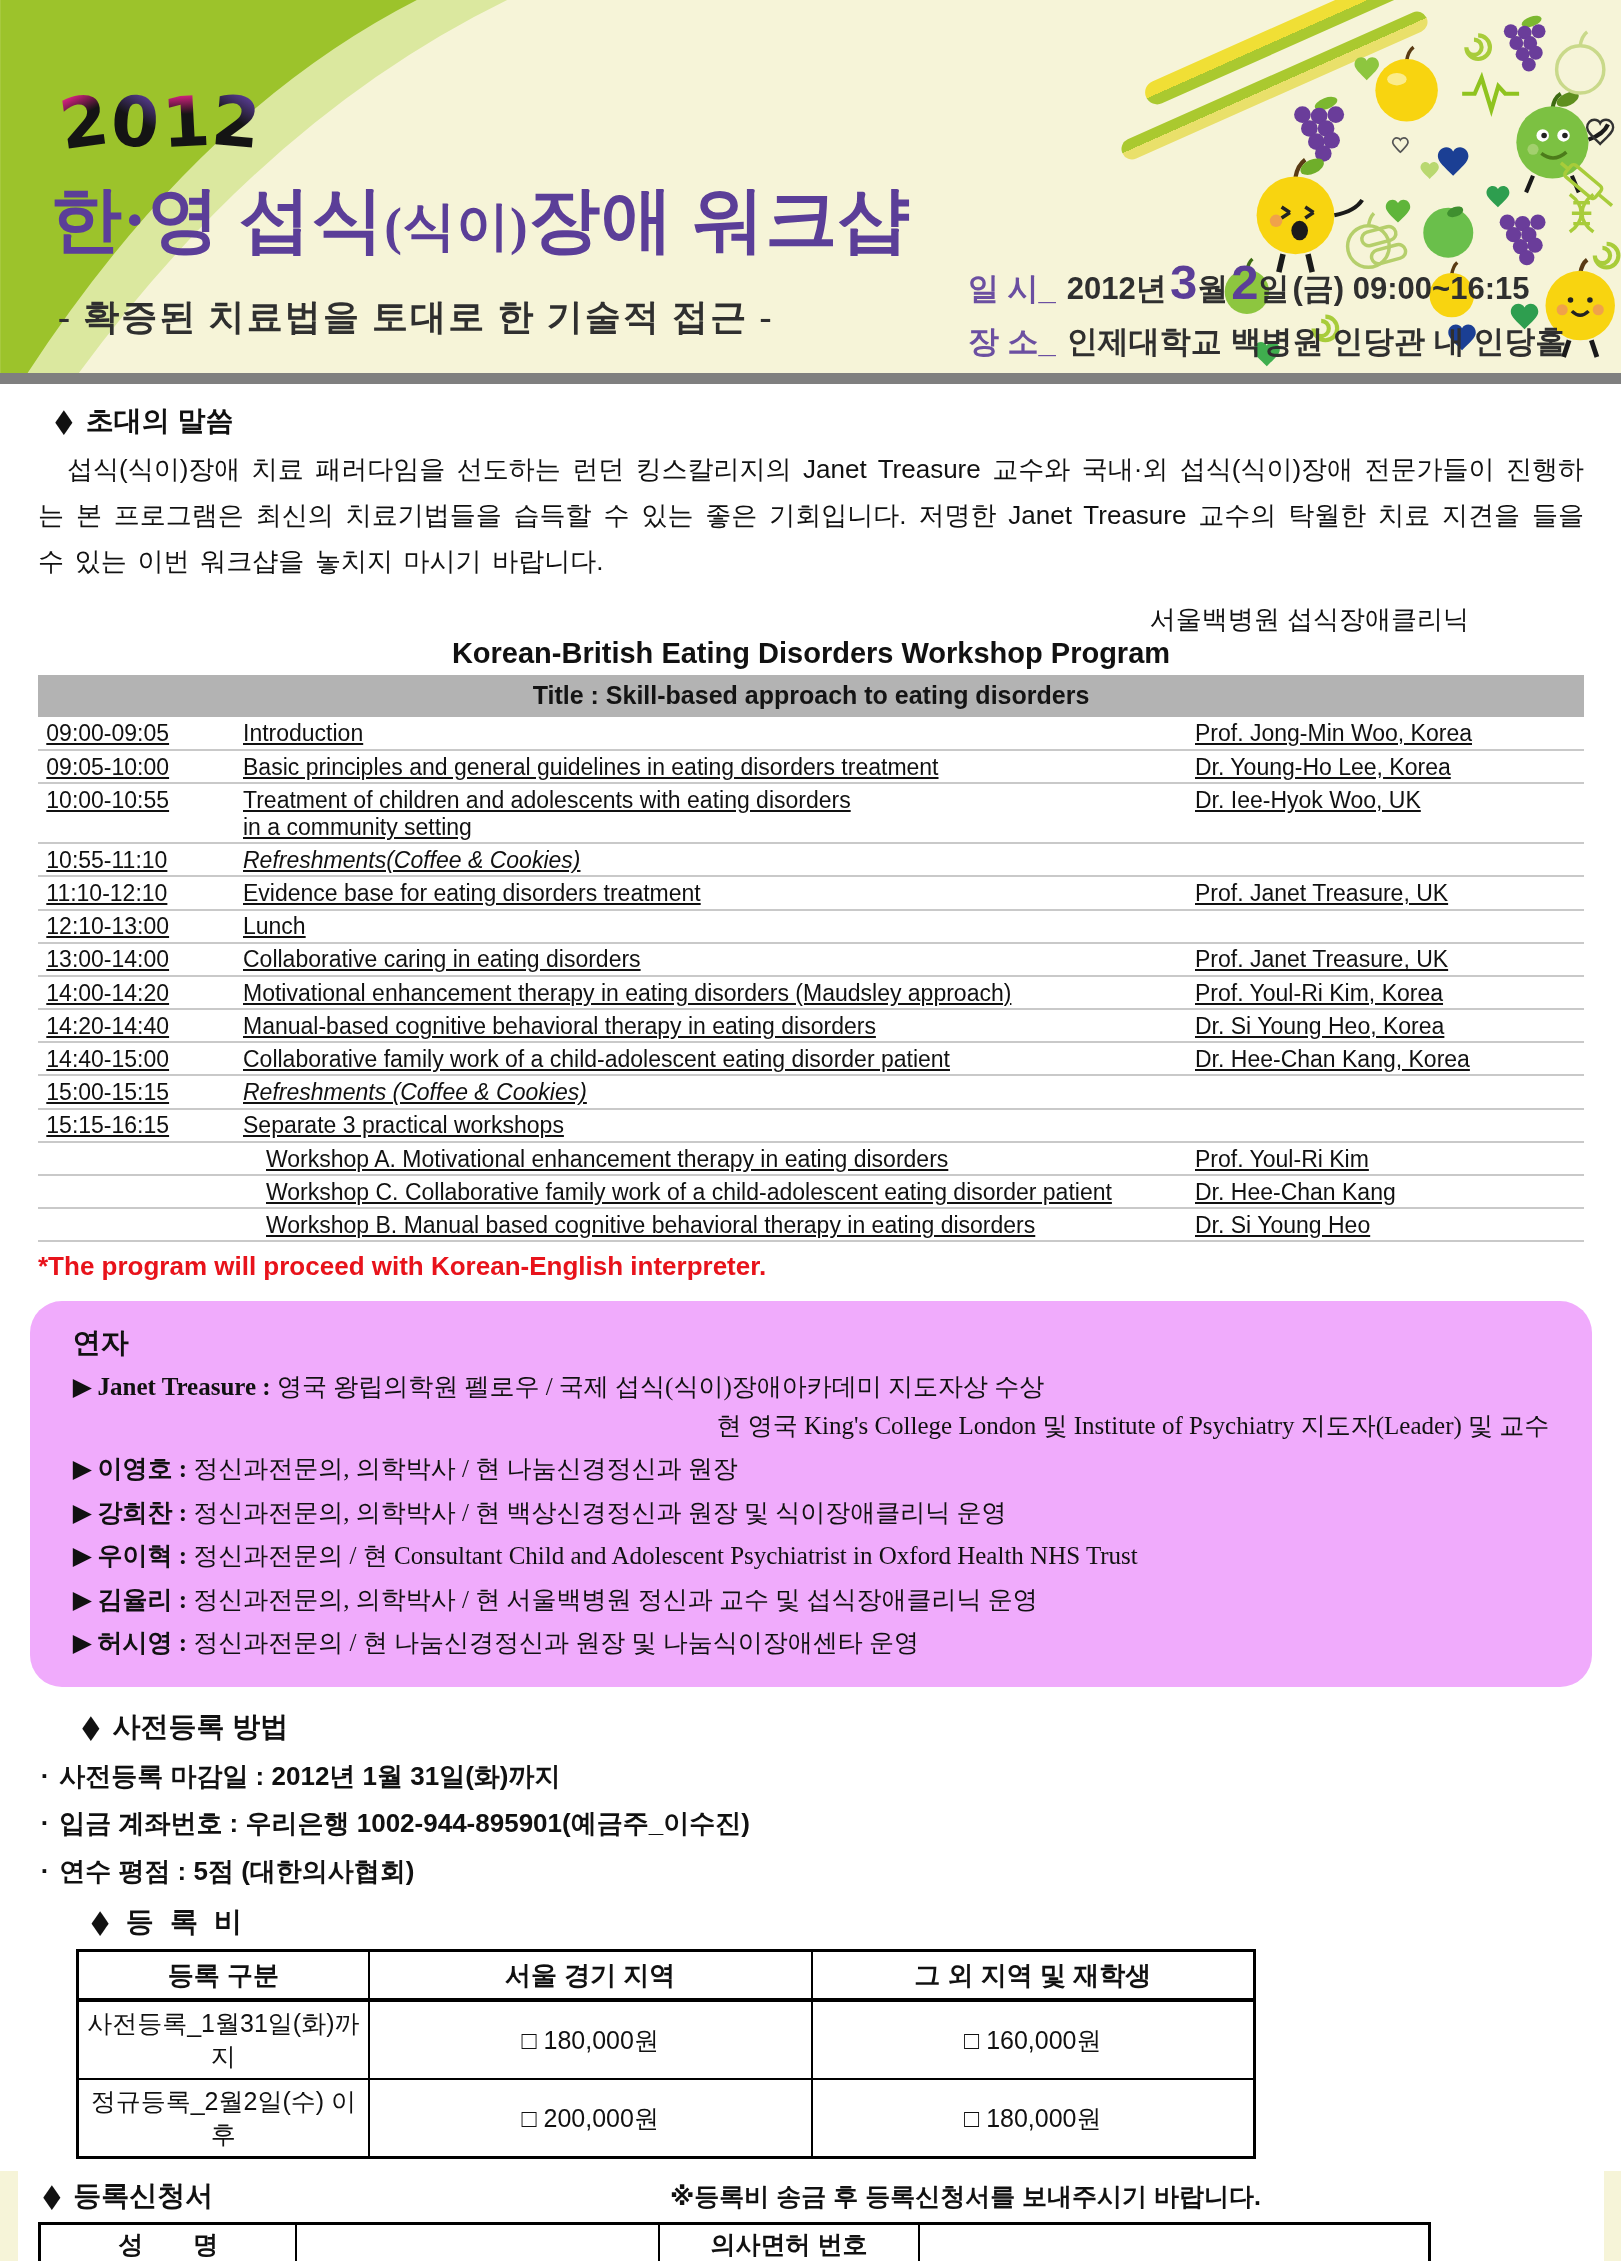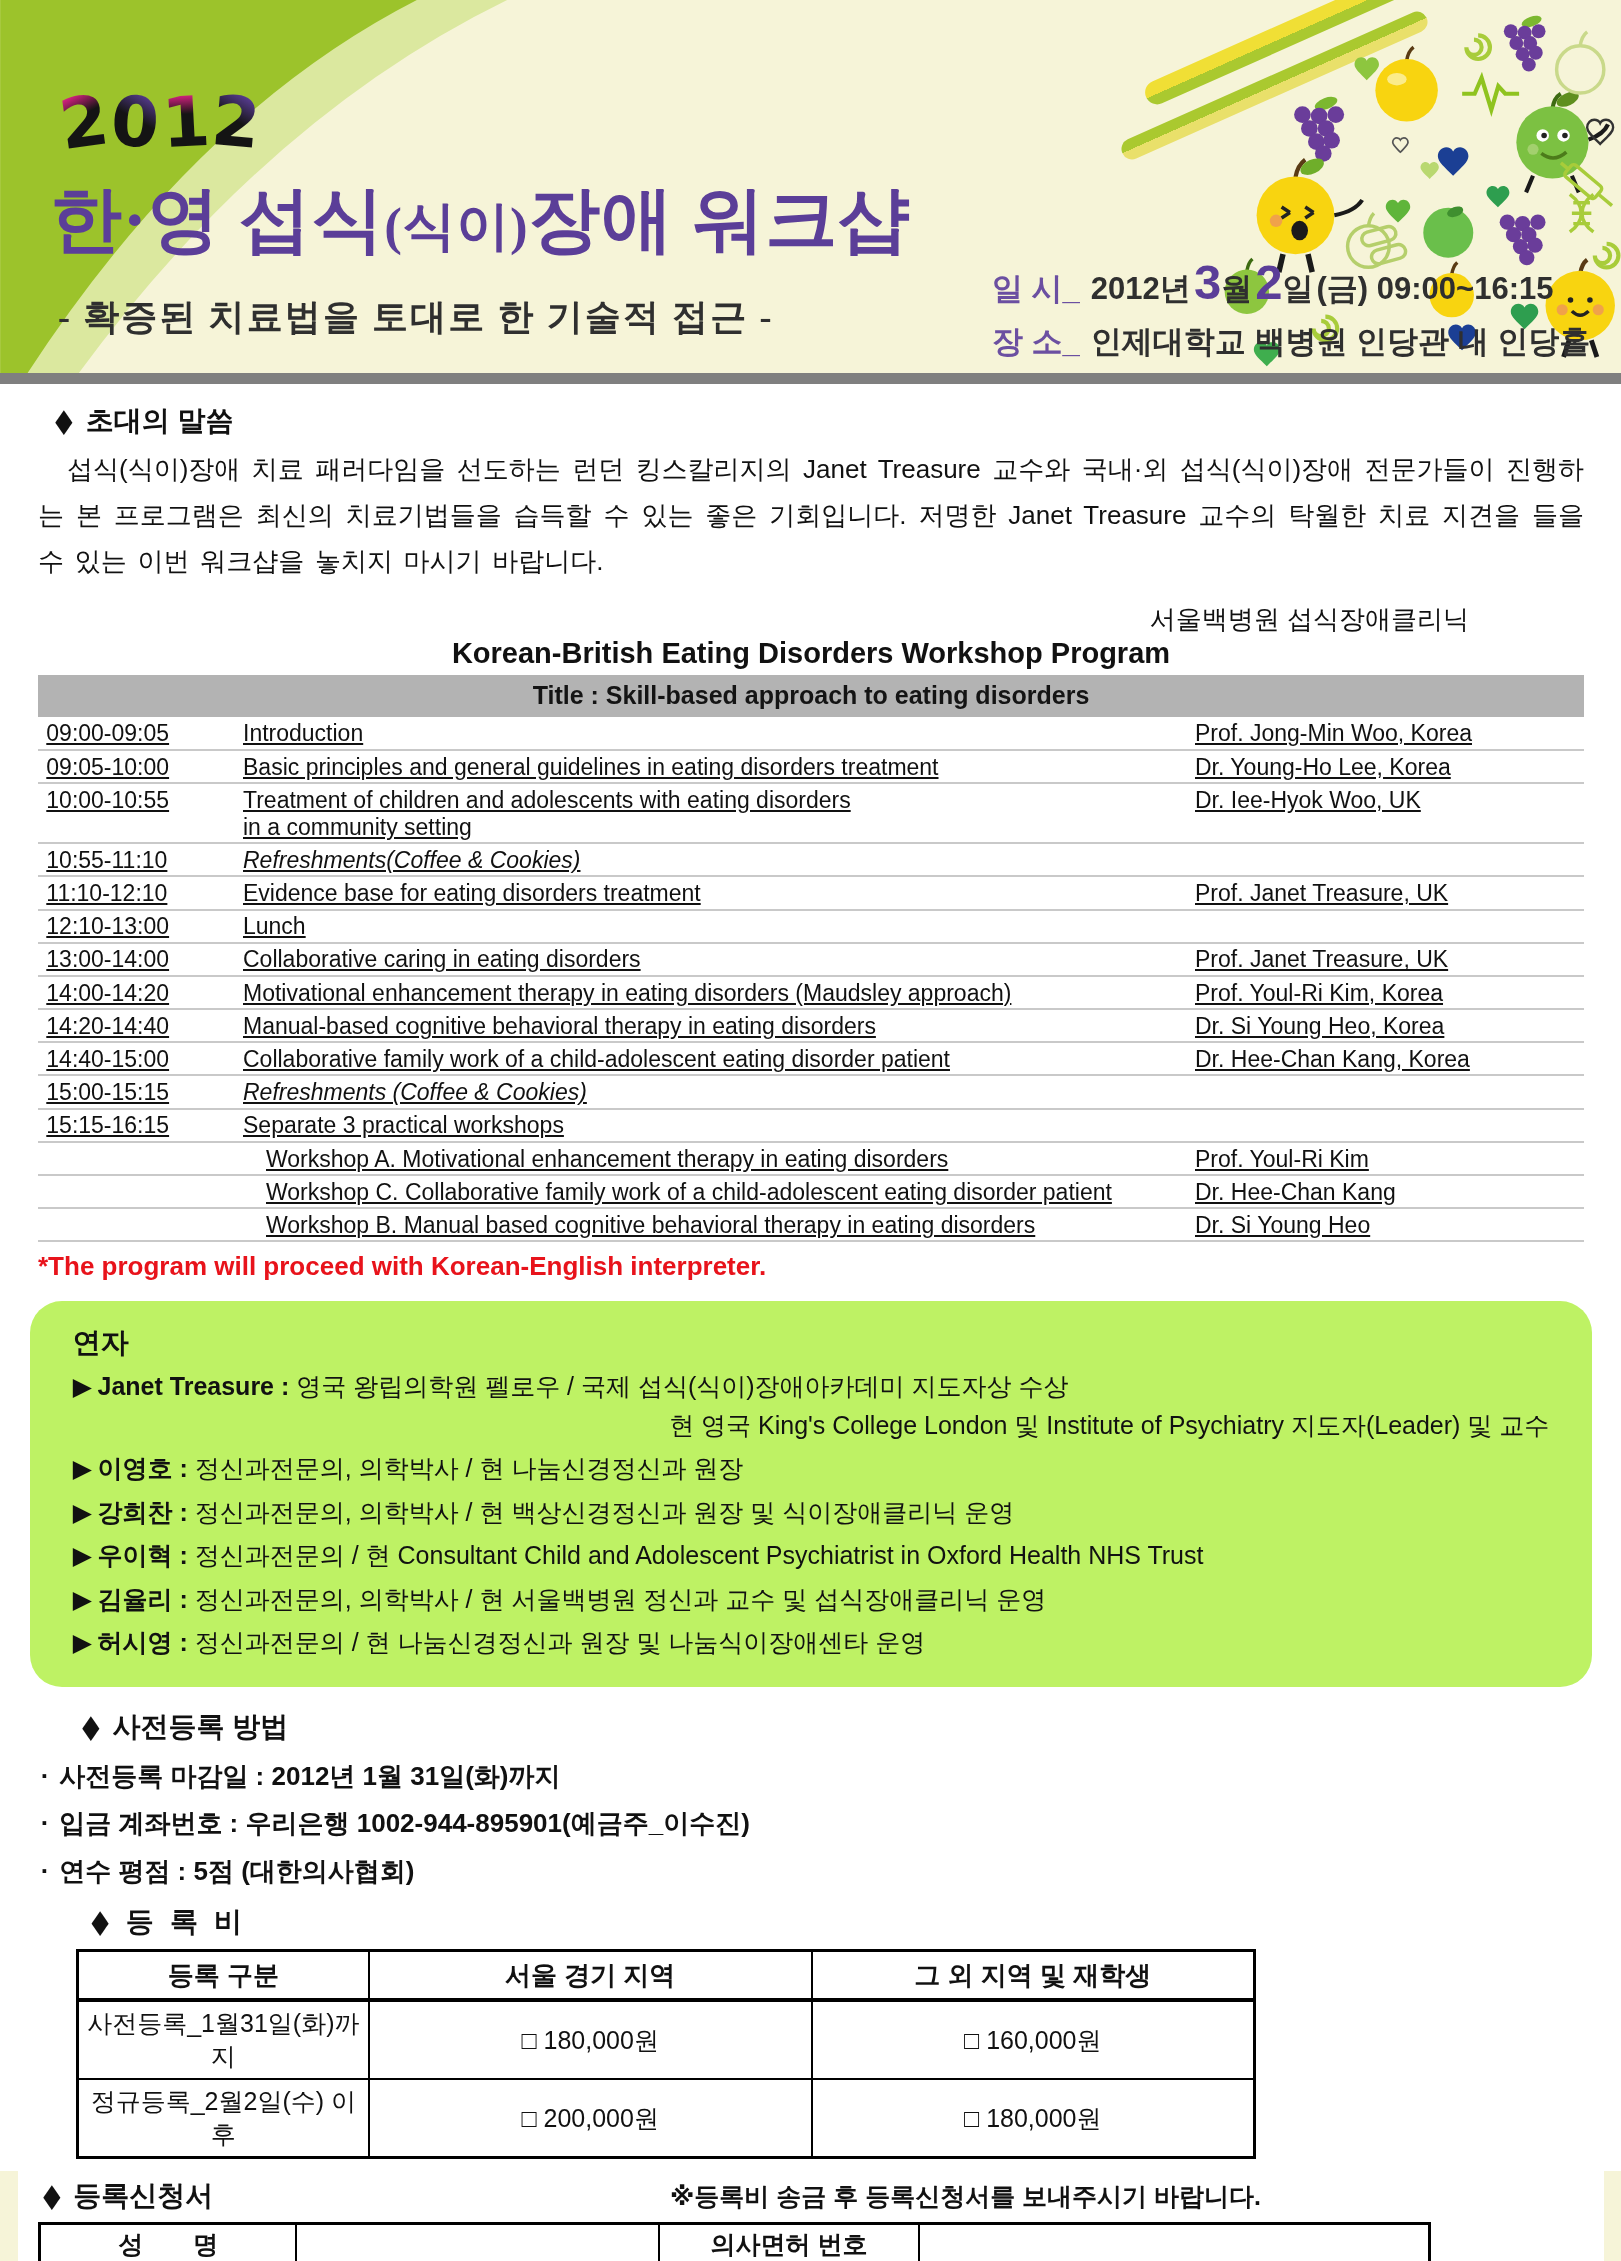--- a/index.html
+++ b/index.html
@@ -27,21 +27,21 @@
   .logo-year .d2 { background-image:linear-gradient(205deg,#5b3e98 0%,#5b3e98 18%,#141414 48%); transform:rotate(4deg); }
   .logo-year .d3 { background-image:linear-gradient(180deg,#e62289 0%,#e62289 14%,#141414 40%); transform:rotate(-3deg); }
   .logo-year .d4 { background-image:linear-gradient(205deg,#5b3e98 0%,#5b3e98 20%,#141414 50%); transform:rotate(5deg); }
 
   .main-title { position:absolute; left:50px; top:172px; color:#5b3e98; font-weight:bold;
                 font-size:72px; font-family:"Liberation Serif","DejaVu Serif",serif; letter-spacing:0.7px; white-space:nowrap; }
   .main-title .paren { font-size:53px; }
   .sub-title { position:absolute; left:58px; top:293px; color:#2f2f2f; font-weight:bold;
                font-size:36px; font-family:"Liberation Serif","DejaVu Serif",serif; letter-spacing:2.1px; white-space:nowrap; }
 
-  .when-where { position:absolute; left:992px; top:258px; white-space:nowrap; }
+  .when-where { position:absolute; left:968px; top:258px; white-space:nowrap; }
   .when-where .kw { color:#6b4fa1; font-weight:bold; font-size:31px; margin-right:11px; }
   .when-where .txt { color:#2f2f2f; font-weight:bold; font-size:31px; }
   .when-where .bignum { color:#5b3e98; font-weight:bold; font-size:49px; line-height:1; }
   .ww-line2 { margin-top:11px; }
 
   .gray-divider { height:11px; background:#7f7f7f; }
 
   
   .content { padding:0 38px; }
 
@@ -60,22 +60,22 @@
   .program-table { margin-top:1px; font-size:23px;text-decoration:underline; }
   .prow { display:flex; align-items:flex-start; padding:2.8px 0 1.4px; border-bottom:2.8px double #c9c9c9; line-height:27px; }
   .prow .time { width:174px; flex:none; padding-left:8.3px; }
   .prow .topic { flex:1; padding-left:31px; }
   .prow .speaker { width:389px; flex:none; }
   .prow.workshop .topic { padding-left:54px; }
   .italic { font-style:italic; }
 
   .red-note { color:#e8131b; font-weight:bold; font-size:26px; margin-top:8.3px; }
 
-  .speaker-box { margin:19.4px -8.3px 0 -8.3px; background:#bef264; border-radius:32px;
-                 padding:26px 43px 29px 43px; font-size:25px; line-height:31px; }
+  .speaker-box { margin:19.4px -8.3px 0 -8.3px; background:#f0abfc; border-radius:32px;
+                 padding:26px 43px 29px 43px; font-size:25px; line-height:31px;font-family:Liberation Serif, serif; }
   .speaker-heading { font-weight:bold; font-size:28px; margin-bottom:11px; }
   .speaker-item { margin-top:12.5px; }
   .speaker-item .arrow { margin-right:5.6px; }
   .speaker-item .name { font-weight:bold; }
   .speaker-line2 { margin-left:212px; margin-top:8.3px;text-align:right; }
 
   .reg-heading { margin:21px 0 0 42px; }
   .reg-item { font-size:26px; font-weight:bold; margin:12.5px 0 0 2.8px; }
   .reg-item .dot { margin-right:9.7px; }
   .fee-heading { margin:14px 0 0 51px; letter-spacing:4.2px; }

